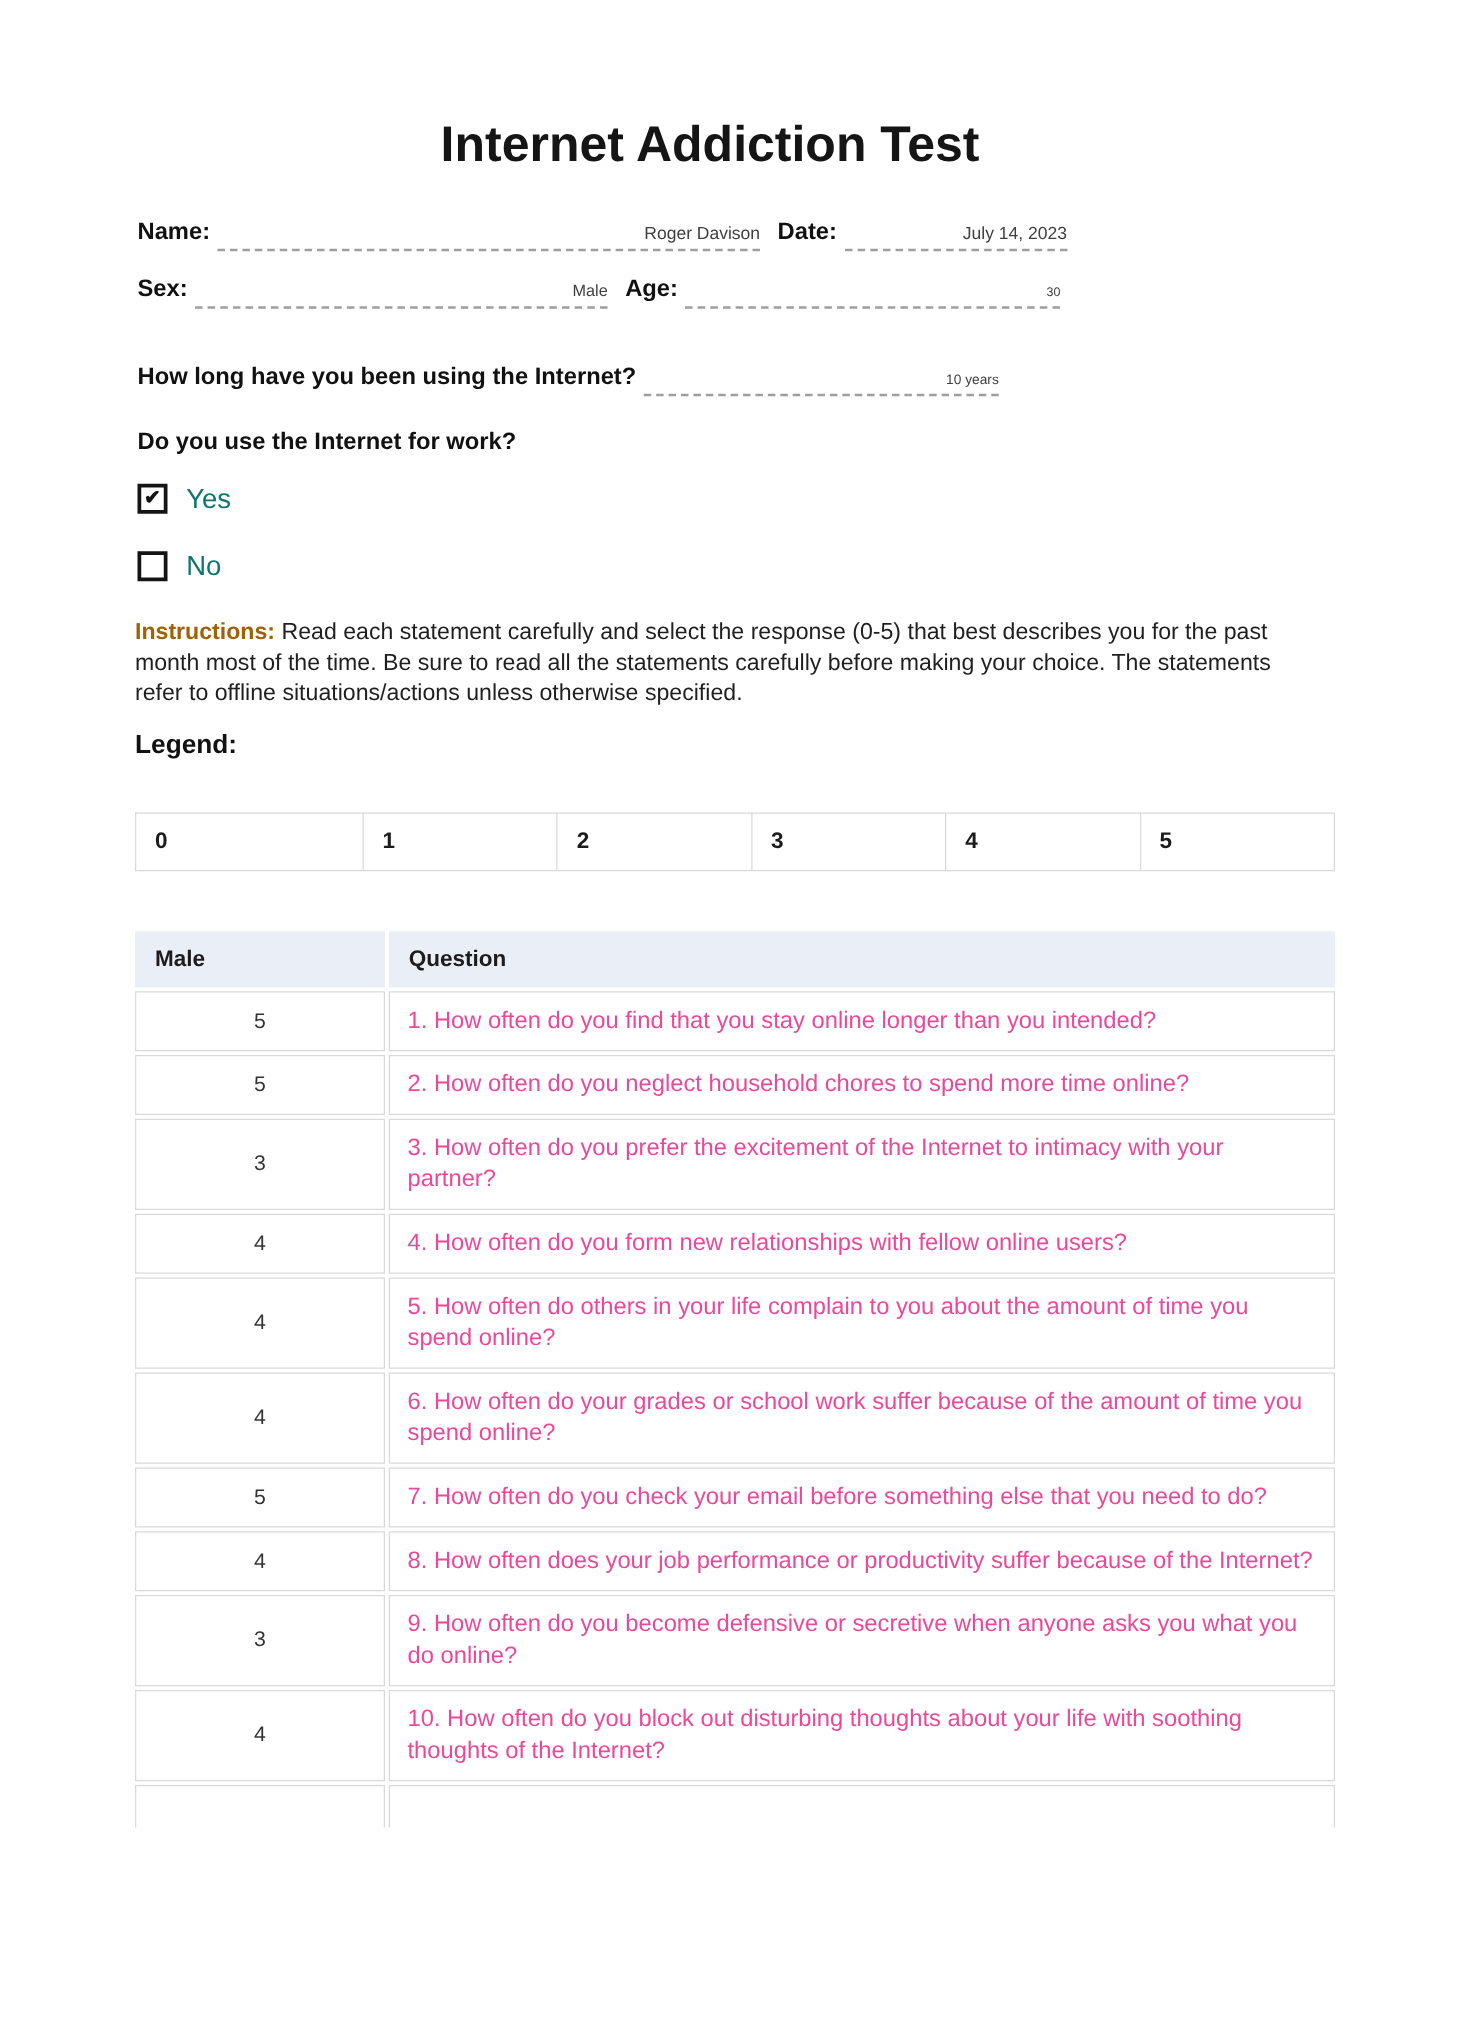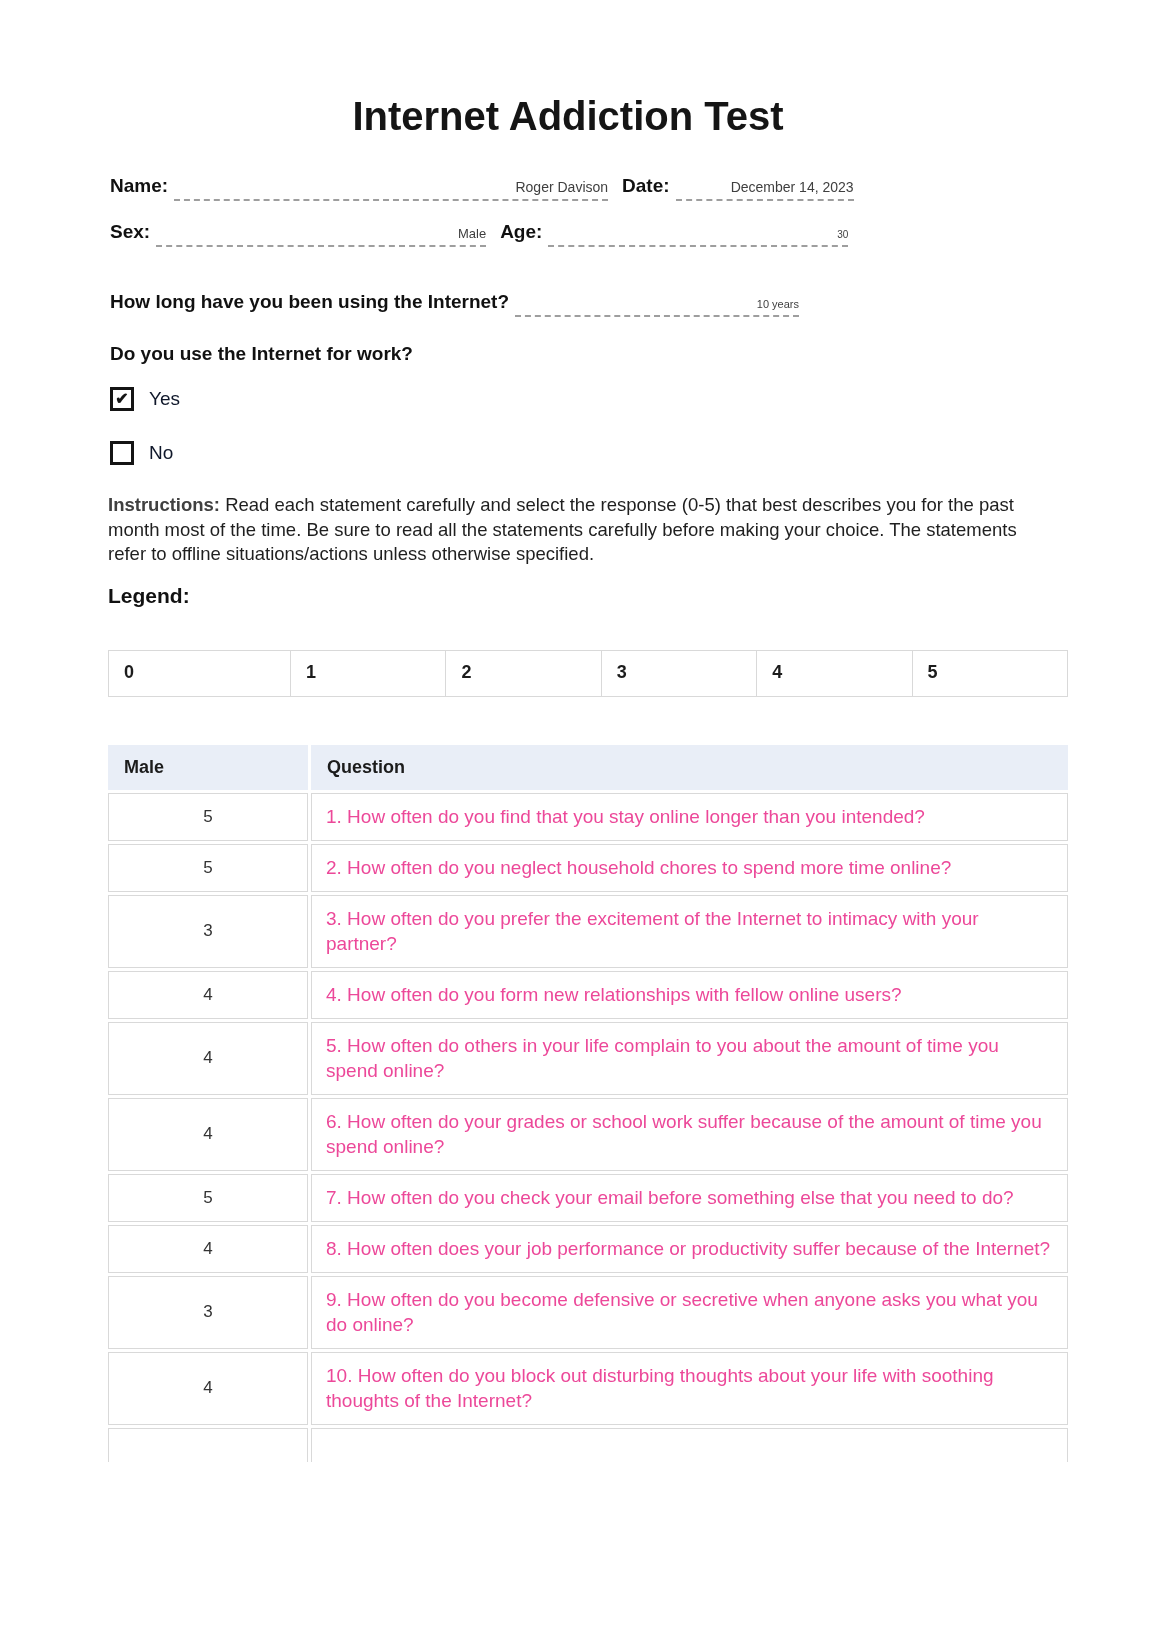--- a/index.html
+++ b/index.html
@@ -37,28 +37,28 @@
   .work-question { font-size:19px; font-weight:bold; color:#111; margin-top:26px; margin-left:2px; }
 
   
   .work-options { margin-top:20px; }
   .option-row { display:flex; align-items:center; margin:0 0 27px 2px; height:27px; }
   .checkbox {
     width:24px; height:24px; border:3px solid #141414; background:#fff;
     display:flex; align-items:center; justify-content:center;
     font-size:16px; font-weight:bold; color:#141414; line-height:1;
   }
-  .option-label { font-size:19px; color:#0f172a; margin-left:15px; }
+  .option-label { font-size:22px; color:#0f766e; margin-left:15px; }
 
   
   .instructions {
     margin-top:4px; font-size:18.5px; line-height:24.5px; color:#1f1f1f;
     width:935px;
   }
-  .instructions b { color:#404040; }
+  .instructions b { color:#a16207; }
   .legend-label { margin-top:17px; font-size:21px; font-weight:bold; color:#111; }
 
   
   table.legend { border-collapse:collapse; table-layout:fixed; width:960px; margin-top:42px; }
   table.legend col.c0 { width:182px; }
   table.legend td { border:1px solid #d9d9d9; background:#fff; }
   td.legend-val { font-size:18px; font-weight:bold; color:#1c1c1c; padding:11px 14px 13px 15px; }
   td.legend-meaning { font-size:19px; color:#2e2e2e; padding:13px 14px 15px 15px; vertical-align:top; }
   td.legend-meaning span { display:inline-block; max-width:96px; overflow-wrap:anywhere; line-height:25px; }
 
@@ -89,21 +89,21 @@
 <div class="page">
   <div class="content">
 
     <h1 class="title">Internet Addiction Test</h1>
 
     <div class="field-row row-name-date">
       <span class="f-label">Name:</span>
       <span class="fill-line w-name"><span class="fv v-name">Roger Davison</span></span>
       <span class="gap-mid"></span>
       <span class="f-label">Date:</span>
-      <span class="fill-line w-date"><span class="fv v-date">December 14, 2023</span></span>
+      <span class="fill-line w-date"><span class="fv v-date">July 14, 2023</span></span>
     </div>
 
     <div class="field-row row-sex-age">
       <span class="f-label">Sex:</span>
       <span class="fill-line w-sex"><span class="fv v-sex">Male</span></span>
       <span class="gap-mid"></span>
       <span class="f-label">Age:</span>
       <span class="fill-line w-age"><span class="fv v-age">30</span></span>
     </div>
 

